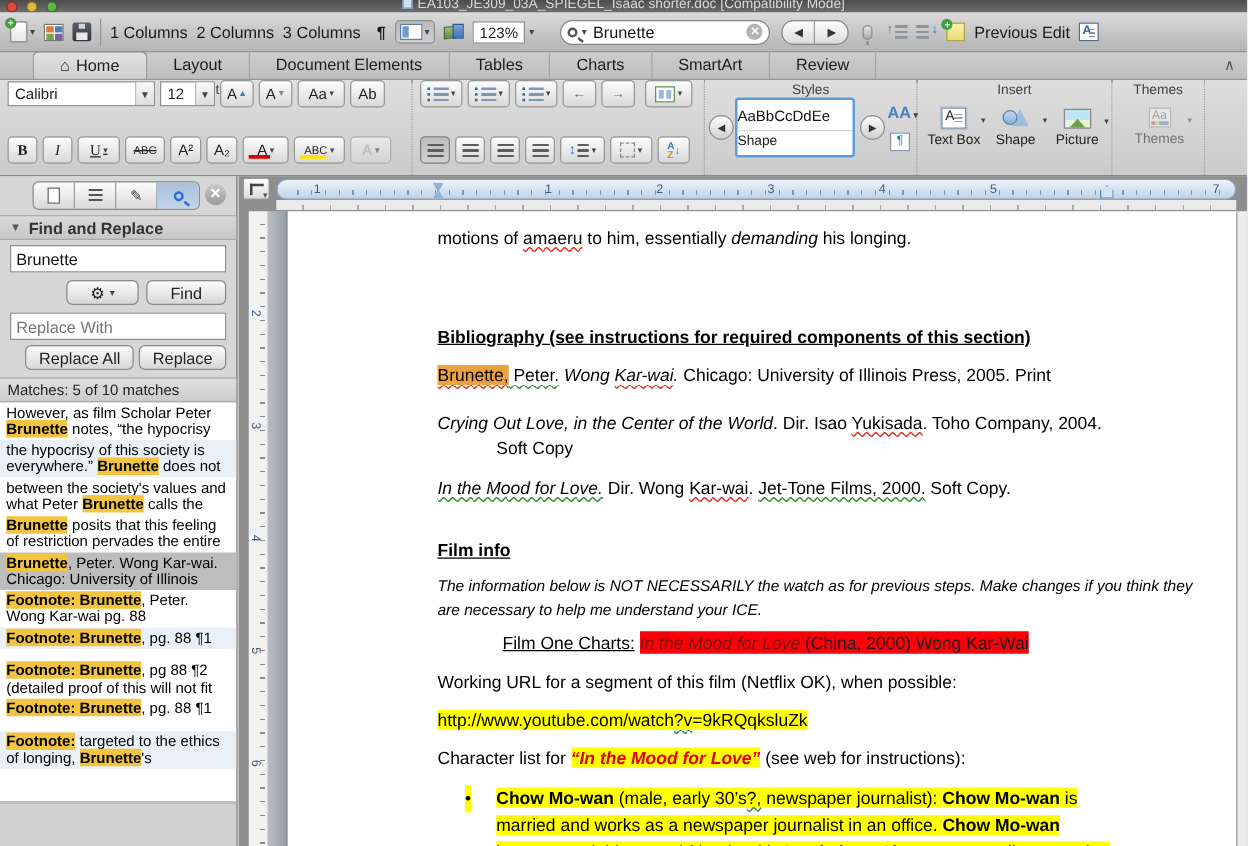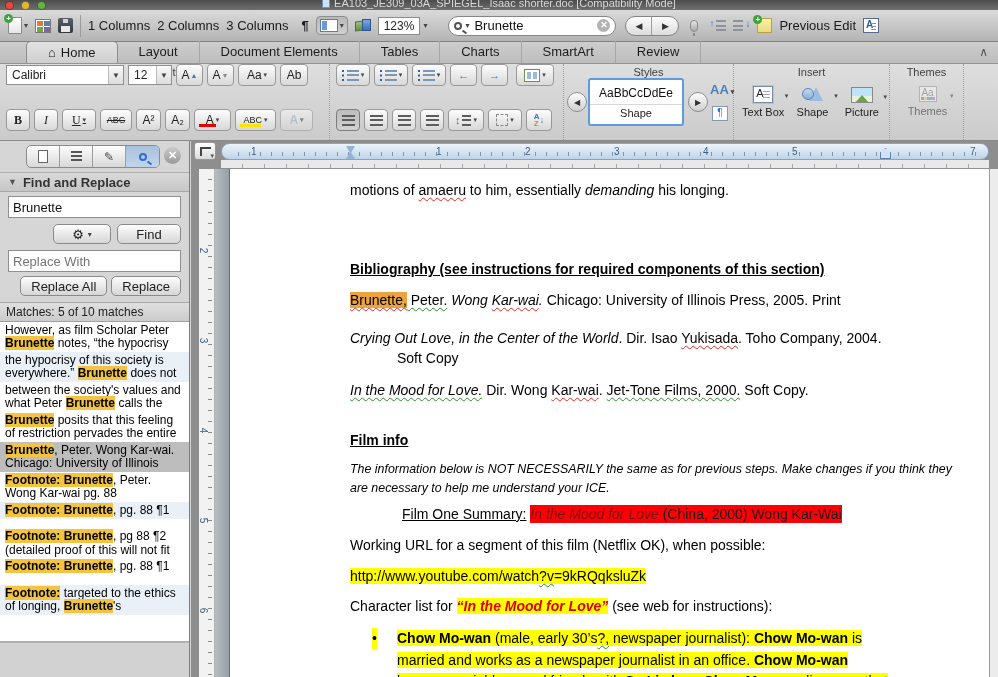--- a/index.html
+++ b/index.html
@@ -79,21 +79,21 @@
 .mini-dd{font-size:7px;color:#444;margin-left:2px}
 .lines3{position:relative;width:12px;height:11px;background:repeating-linear-gradient(#7c97b5 0 2px,transparent 2px 4.5px);margin-left:5px}
 .lines3:before{content:"";position:absolute;left:-5px;top:0;width:2px;height:2px;background:#2f5f9e;box-shadow:0 4.5px 0 #2f5f9e,0 9px 0 #2f5f9e}
 .al-ic{width:13px;height:11px;background:repeating-linear-gradient(#5d5d5d 0 2px,transparent 2px 4.5px)}
 .cols-ic{position:relative;width:16px;height:13px;background:#fff;border:1px solid #6a8f4e}
 .cols-ic:after{content:"";position:absolute;left:2px;top:2px;width:4px;height:7px;background:#9db8d8;box-shadow:6px 0 0 #9db8d8}
 .bord-ic{width:12px;height:12px;border:1px dashed #8a8a8a}
 .arrow-blue{color:#3a75c4;font-weight:bold;font-size:11px}
 .azp{display:inline-flex;flex-direction:column;font-size:8px;line-height:7px;font-weight:bold}
 .circ-nav{width:20px;height:20px;border-radius:50%;background:linear-gradient(#fdfdfd,#cfcfcf);border:1px solid #8e8e8e;display:flex;align-items:center;justify-content:center;font-size:8px;color:#333}
-.style-box{position:absolute;left:24px;top:14px;width:96px;height:48px;background:#fff;border:2px solid #5d9bdc;border-radius:3px;text-align:center}
+.style-box{position:absolute;left:24px;top:14px;width:96px;height:48px;background:#fff;border:2px solid #5d9bdc;border-radius:3px;}
 .style-box .prev{font-size:12px;color:#111;margin-top:6px}
 .style-box .nm{font-size:11px;color:#222;border-top:1px solid #d8d8d8;margin-top:4px;padding-top:2px}
 .ins-stack{display:flex;flex-direction:column;align-items:center;width:48px;position:relative}
 .ins-stack .lbl{font-size:11px;color:#222;margin-top:3px;white-space:nowrap}
 .ins-stack .sdd{position:absolute;right:-2px;top:6px;font-size:7px;color:#444}
 .tbx-ic{position:relative;width:20px;height:17px;background:#fff;border:1px solid #7a8ea8;box-shadow:0 0 0 1px rgba(90,130,190,.25)}
 .tbx-ic:before{content:"A";position:absolute;left:2px;top:0px;font-size:11px;color:#222}
 .tbx-ic:after{content:"";position:absolute;right:2px;top:4px;width:7px;height:8px;background:repeating-linear-gradient(#9aa6b4 0 1px,transparent 1px 3px)}
 .shape-ic{position:relative;width:22px;height:17px}
 .shape-ic .c{position:absolute;left:1px;top:2px;width:12px;height:12px;border-radius:50%;background:linear-gradient(#c6d9ef,#89afd8);border:1px solid #5b84b4}
@@ -500,22 +500,22 @@
       <div id="gutter"></div>
 
       <div id="page">
         <div class="para" style="left:120px;top:13px"><span>motions of </span><span class="sq-red">amaeru</span><span> to him, essentially </span><span class="i">demanding</span><span> his longing.</span></div>
         <div class="para" style="left:120px;top:92px"><span class="b u">Bibliography (see instructions for required components of this section)</span></div>
         <div class="para" style="left:120px;top:123px"><span class="cur-hl sq-red">Brunette,</span><span class="sq-green"> Peter.</span><span> </span><span class="i">Wong </span><span class="i sq-red">Kar-wai</span><span class="i">.</span><span> Chicago: University of Illinois Press, 2005. Print</span></div>
         <div class="para" style="left:120px;top:161px"><span class="i">Crying Out Love, in the Center of the World</span><span>. Dir. Isao </span><span class="sq-red">Yukisada</span><span>. Toho Company, 2004.</span></div>
         <div class="para" style="left:167px;top:181px"><span>Soft Copy</span></div>
         <div class="para" style="left:120px;top:213px"><span class="i sq-green">In the Mood for Love.</span><span> Dir. Wong </span><span class="sq-red">Kar-wai</span><span>. </span><span class="sq-green">Jet-Tone Films, 2000.</span><span> Soft Copy.</span></div>
         <div class="para" style="left:120px;top:263px"><span class="b u">Film info</span></div>
-        <div class="para note-para" style="left:120px;top:291px"><span class="i">The information below is NOT NECESSARILY the same as for previous steps. Make changes if you think they</span><br><span class="i">are necessary to help me understand your ICE.</span></div>
-        <div class="para" style="left:172px;top:337px"><span class="u">Film One Summary:</span><span> </span><span class="red-bg maroon">In the Mood for Love</span><span class="red-bg ink"> (China, 2000) Wong Kar-Wai</span></div>
+        <div class="para note-para" style="left:120px;top:291px"><span class="i">The information below is NOT NECESSARILY the watch as for previous steps. Make changes if you think they</span><br><span class="i">are necessary to help me understand your ICE.</span></div>
+        <div class="para" style="left:172px;top:337px"><span class="u">Film One Charts:</span><span> </span><span class="red-bg maroon">In the Mood for Love</span><span class="red-bg ink"> (China, 2000) Wong Kar-Wai</span></div>
         <div class="para" style="left:120px;top:368px"><span>Working URL for a segment of this film (Netflix OK), when possible:</span></div>
         <div class="para" style="left:120px;top:399px"><span class="yhl">http://www.youtube.com/watch</span><span class="yhl sq-green">?v</span><span class="yhl">=9kRQqksluZk</span></div>
         <div class="para" style="left:120px;top:429px"><span>Character list for </span><span class="yhl red-it">“In the Mood for Love”</span><span> (see web for instructions):</span></div>
         <div class="para bullet-para" style="left:142px;top:459px">
           <span class="bullet-dot yhl">•</span>
           <span><span class="yhl b">Chow Mo-wan</span><span class="yhl"> (male, early 30’s</span><span class="yhl sq-green">?,</span><span class="yhl"> newspaper journalist): </span><span class="yhl b">Chow Mo-wan</span><span class="yhl"> is</span><br><span class="yhl">married and works as a newspaper journalist in an office. </span><span class="yhl b">Chow Mo-wan</span><br><span class="yhl">becomes neighbors and friends with </span><span class="yhl b">Su Li-zhen</span><span class="yhl">. </span><span class="yhl b">Chow Mo-wan</span><span class="yhl"> discovers that</span></span>
         </div>
       </div>
 
       <div id="vscroll"></div>

